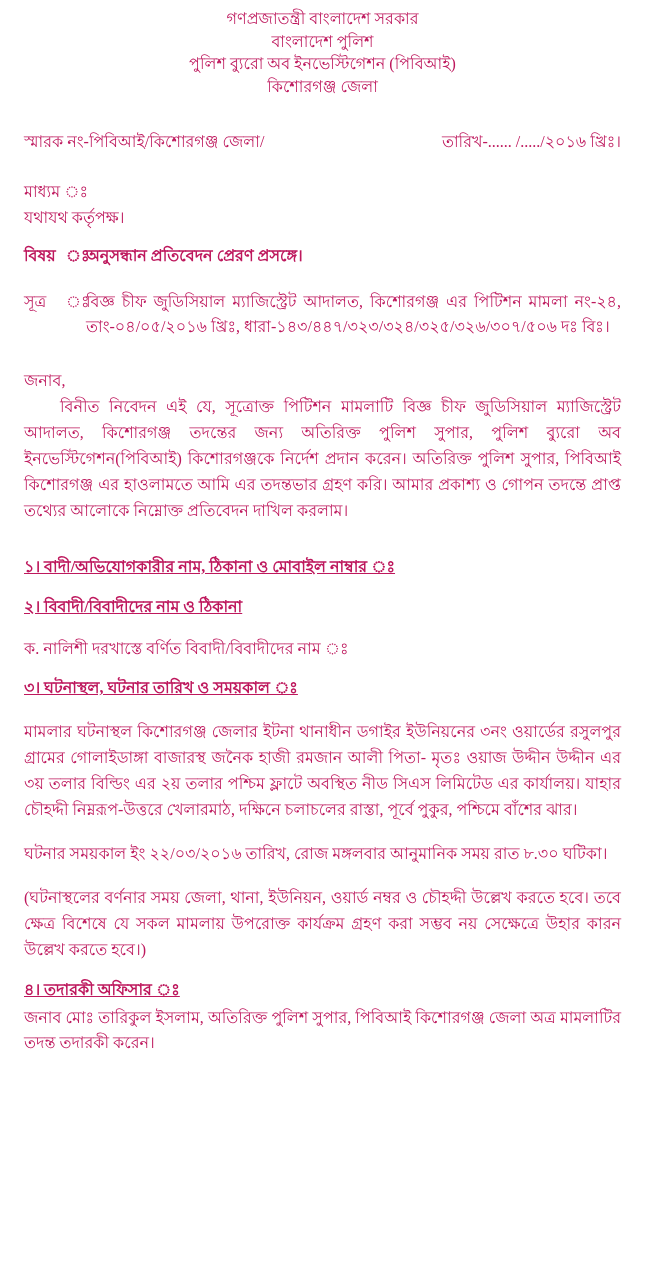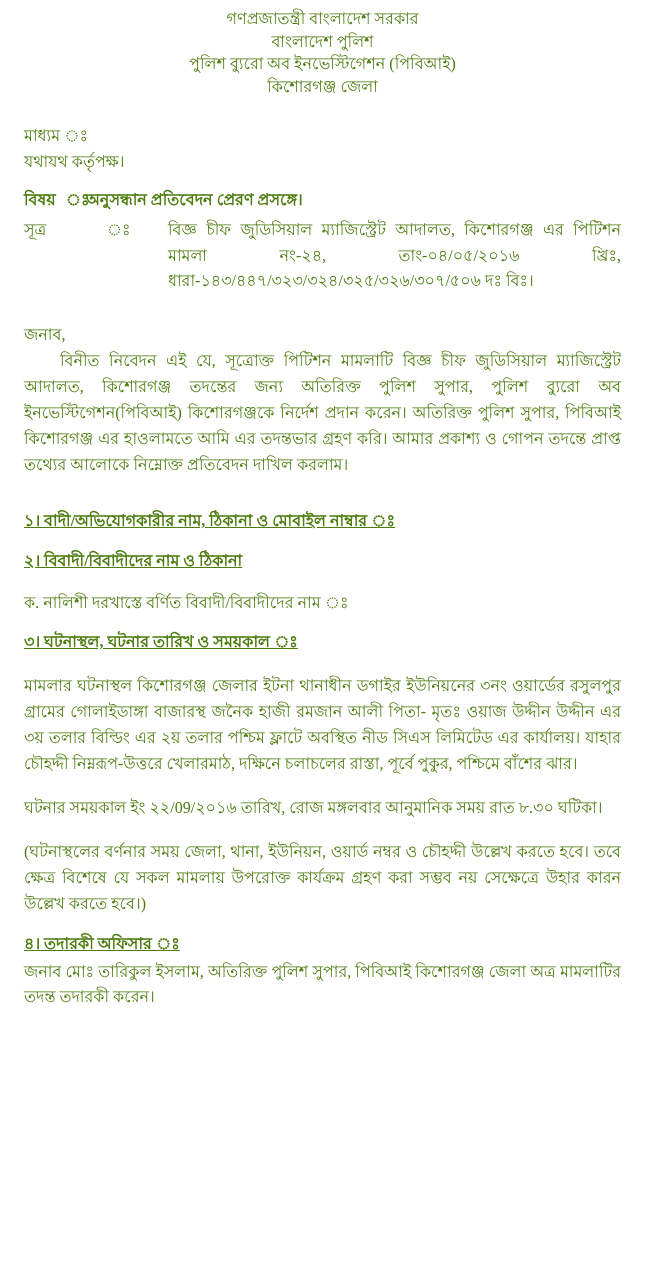--- a/index.html
+++ b/index.html
@@ -6,21 +6,21 @@
     margin: 0;
     padding: 0;
     background: #ffffff;
   }
   .page {
     position: relative;
     width: 653px;
     height: 1264px;
     box-sizing: border-box;
     background: #ffffff;
-    color: #4d7c0f;
+    color: #be185d;
     font-family: "Liberation Serif", "DejaVu Serif", serif;
     font-size: 16px;
     line-height: 1.62;
     padding: 6px 32px 4px 24px;
     overflow: hidden;
   }
   .center { text-align: center; }
   .doc-header { line-height: 1.42; padding-top: 2px; }
   .doc-header div { white-space: nowrap; }
   .memo-row {
@@ -33,21 +33,21 @@
   .addressee-lines { padding-left: 34px; }
   .medium-row { margin-top: 24px; display: flex; flex-direction: column; }
   .medium-row .lbl { margin-right: 10px; }
   .subject-row {
     margin-top: 12px;
     display: flex;
     font-weight: bold;
   }
   .subject-row .lbl { width: 42px; flex: 0 0 auto; }
   .subject-row .sep { width: 20px; flex: 0 0 auto; }
-  .ref-row { margin-top: 4px; display: flex; gap: 41px; }
+  .ref-row { margin-top: 20px; display: flex; }
   .ref-row .lbl { width: 42px; flex: 0 0 auto; }
   .ref-row .sep { width: 20px; flex: 0 0 auto; }
   .ref-row .txt { flex: 1 1 auto; text-align: justify; }
   .salutation { margin-top: 28px; }
   .body-par {
     text-align: justify;
     text-indent: 36px;
     margin: 0;
   }
   .no-indent { text-indent: 0; }
@@ -66,20 +66,24 @@
 
 <div class="page">
 
   <div class="doc-header center">
     <div>গণপ্রজাতন্ত্রী বাংলাদেশ সরকার</div>
     <div>বাংলাদেশ পুলিশ</div>
     <div>পুলিশ ব্যুরো অব ইনভেস্টিগেশন (পিবিআই)</div>
     <div>কিশোরগঞ্জ জেলা</div>
   </div>
 
+  <div class="memo-row">
+    <span>স্মারক নং-পিবিআই/কিশোরগঞ্জ জেলা/</span>
+    <span>তারিখ-...... /...../২০১৬ খ্রিঃ।</span>
+  </div>
 
 
   <div class="medium-row">
     <span class="lbl">মাধ্যম ঃ</span>
     <span>যথাযথ কর্তৃপক্ষ।</span>
   </div>
 
   <div class="subject-row">
     <span class="lbl">বিষয়</span>
     <span class="sep">ঃ</span>
@@ -97,19 +101,19 @@
 
   <div class="section-heading gap-lg">১। বাদী/অভিযোগকারীর নাম, ঠিকানা ও মোবাইল নাম্বার ঃ</div>
 
   <div class="section-heading">২। বিবাদী/বিবাদীদের নাম ও ঠিকানা</div>
   <div class="list-block">
     <div class="list-line">ক. নালিশী দরখাস্তে বর্ণিত বিবাদী/বিবাদীদের নাম ঃ</div>
   </div>
 
   <div class="section-heading">৩। ঘটনাস্থল, ঘটনার তারিখ ও সময়কাল ঃ</div>
   <p class="body-par no-indent par-block">মামলার ঘটনাস্থল কিশোরগঞ্জ জেলার ইটনা থানাধীন ডগাইর ইউনিয়নের ৩নং ওয়ার্ডের রসুলপুর গ্রামের গোলাইডাঙ্গা বাজারস্থ জনৈক হাজী রমজান আলী পিতা- মৃতঃ ওয়াজ উদ্দীন উদ্দীন এর ৩য় তলার বিল্ডিং এর ২য় তলার পশ্চিম ফ্লাটে অবস্থিত নীড সিএস লিমিটেড এর কার্যালয়। যাহার চৌহদ্দী নিম্নরূপ-উত্তরে খেলারমাঠ, দক্ষিনে চলাচলের রাস্তা, পূর্বে পুকুর, পশ্চিমে বাঁশের ঝার।</p>
-  <p class="body-par no-indent par-block">ঘটনার সময়কাল ইং ২২/09/২০১৬ তারিখ, রোজ মঙ্গলবার আনুমানিক সময় রাত ৮.৩০ ঘটিকা।</p>
+  <p class="body-par no-indent par-block">ঘটনার সময়কাল ইং ২২/০৩/২০১৬ তারিখ, রোজ মঙ্গলবার আনুমানিক সময় রাত ৮.৩০ ঘটিকা।</p>
   <p class="body-par no-indent par-block">(ঘটনাস্থলের বর্ণনার সময় জেলা, থানা, ইউনিয়ন, ওয়ার্ড নম্বর ও চৌহদ্দী উল্লেখ করতে হবে। তবে ক্ষেত্র বিশেষে যে সকল মামলায় উপরোক্ত কার্যক্রম গ্রহণ করা সম্ভব নয় সেক্ষেত্রে উহার কারন উল্লেখ করতে হবে।)</p>
 
   <div class="section-heading">৪। তদারকী অফিসার ঃ</div>
   <p class="body-par no-indent" style="margin-top:2px;">জনাব মোঃ তারিকুল ইসলাম, অতিরিক্ত পুলিশ সুপার, পিবিআই কিশোরগঞ্জ জেলা অত্র মামলাটির তদন্ত তদারকী করেন।</p>
 
 </div>
 
 </body></html>

